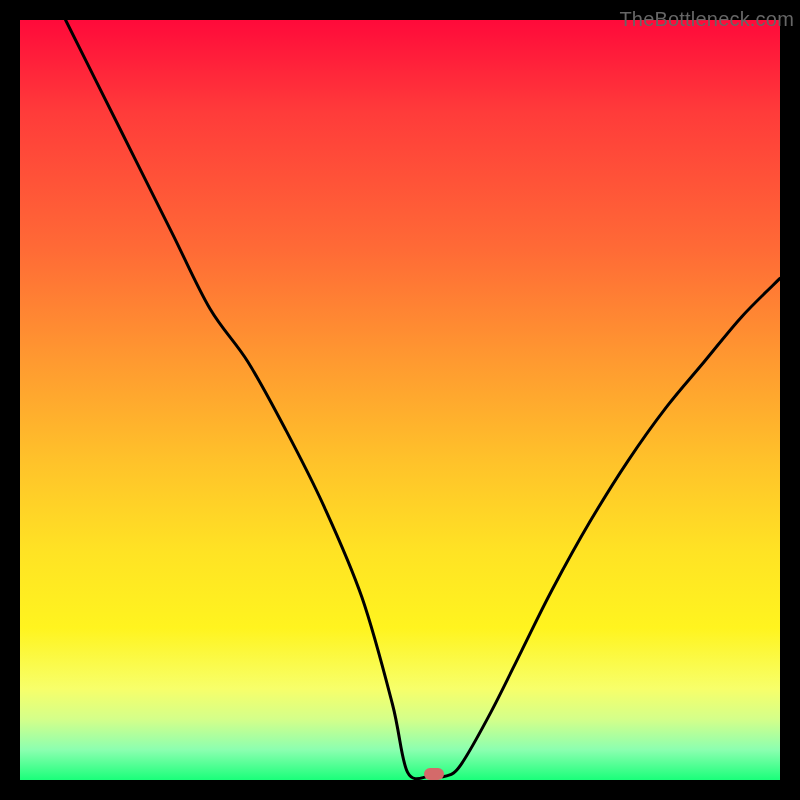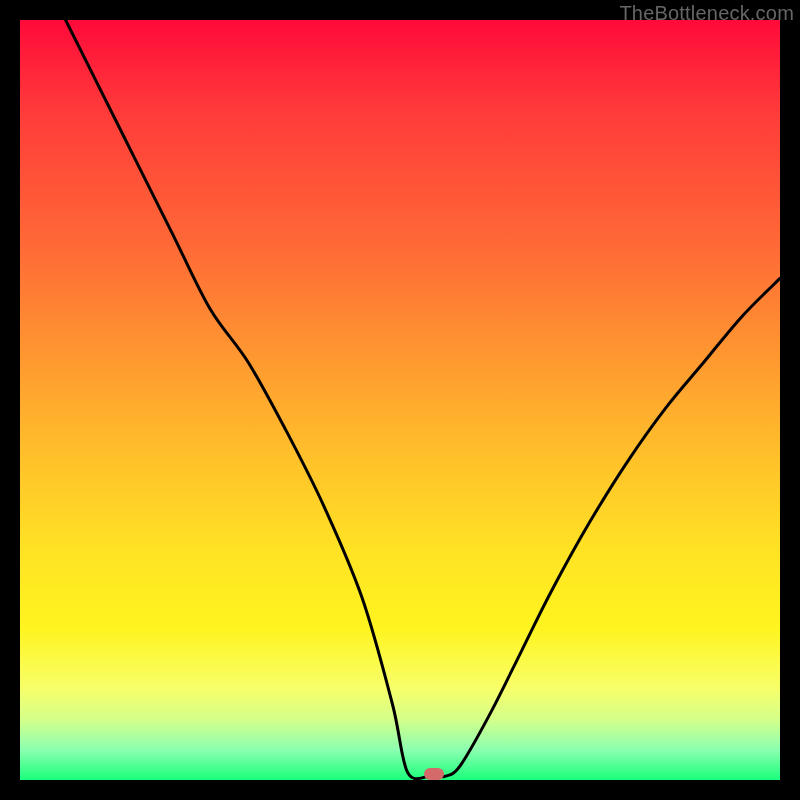--- a/index.html
+++ b/index.html
@@ -49,21 +49,21 @@
   }
   .marker {
     position: absolute;
     width: 20px;
     height: 12px;
     background: #d46a6a;
     border-radius: 6px;
   }
   .watermark {
     position: absolute;
-    top: 2px;
+    top: 8px;
     right: 6px;
     font-family: Arial, Helvetica, sans-serif;
     font-size: 20px;
     color: #666;
     letter-spacing: 0.2px;
   }
 </style>
 </head>
 <body>
 

